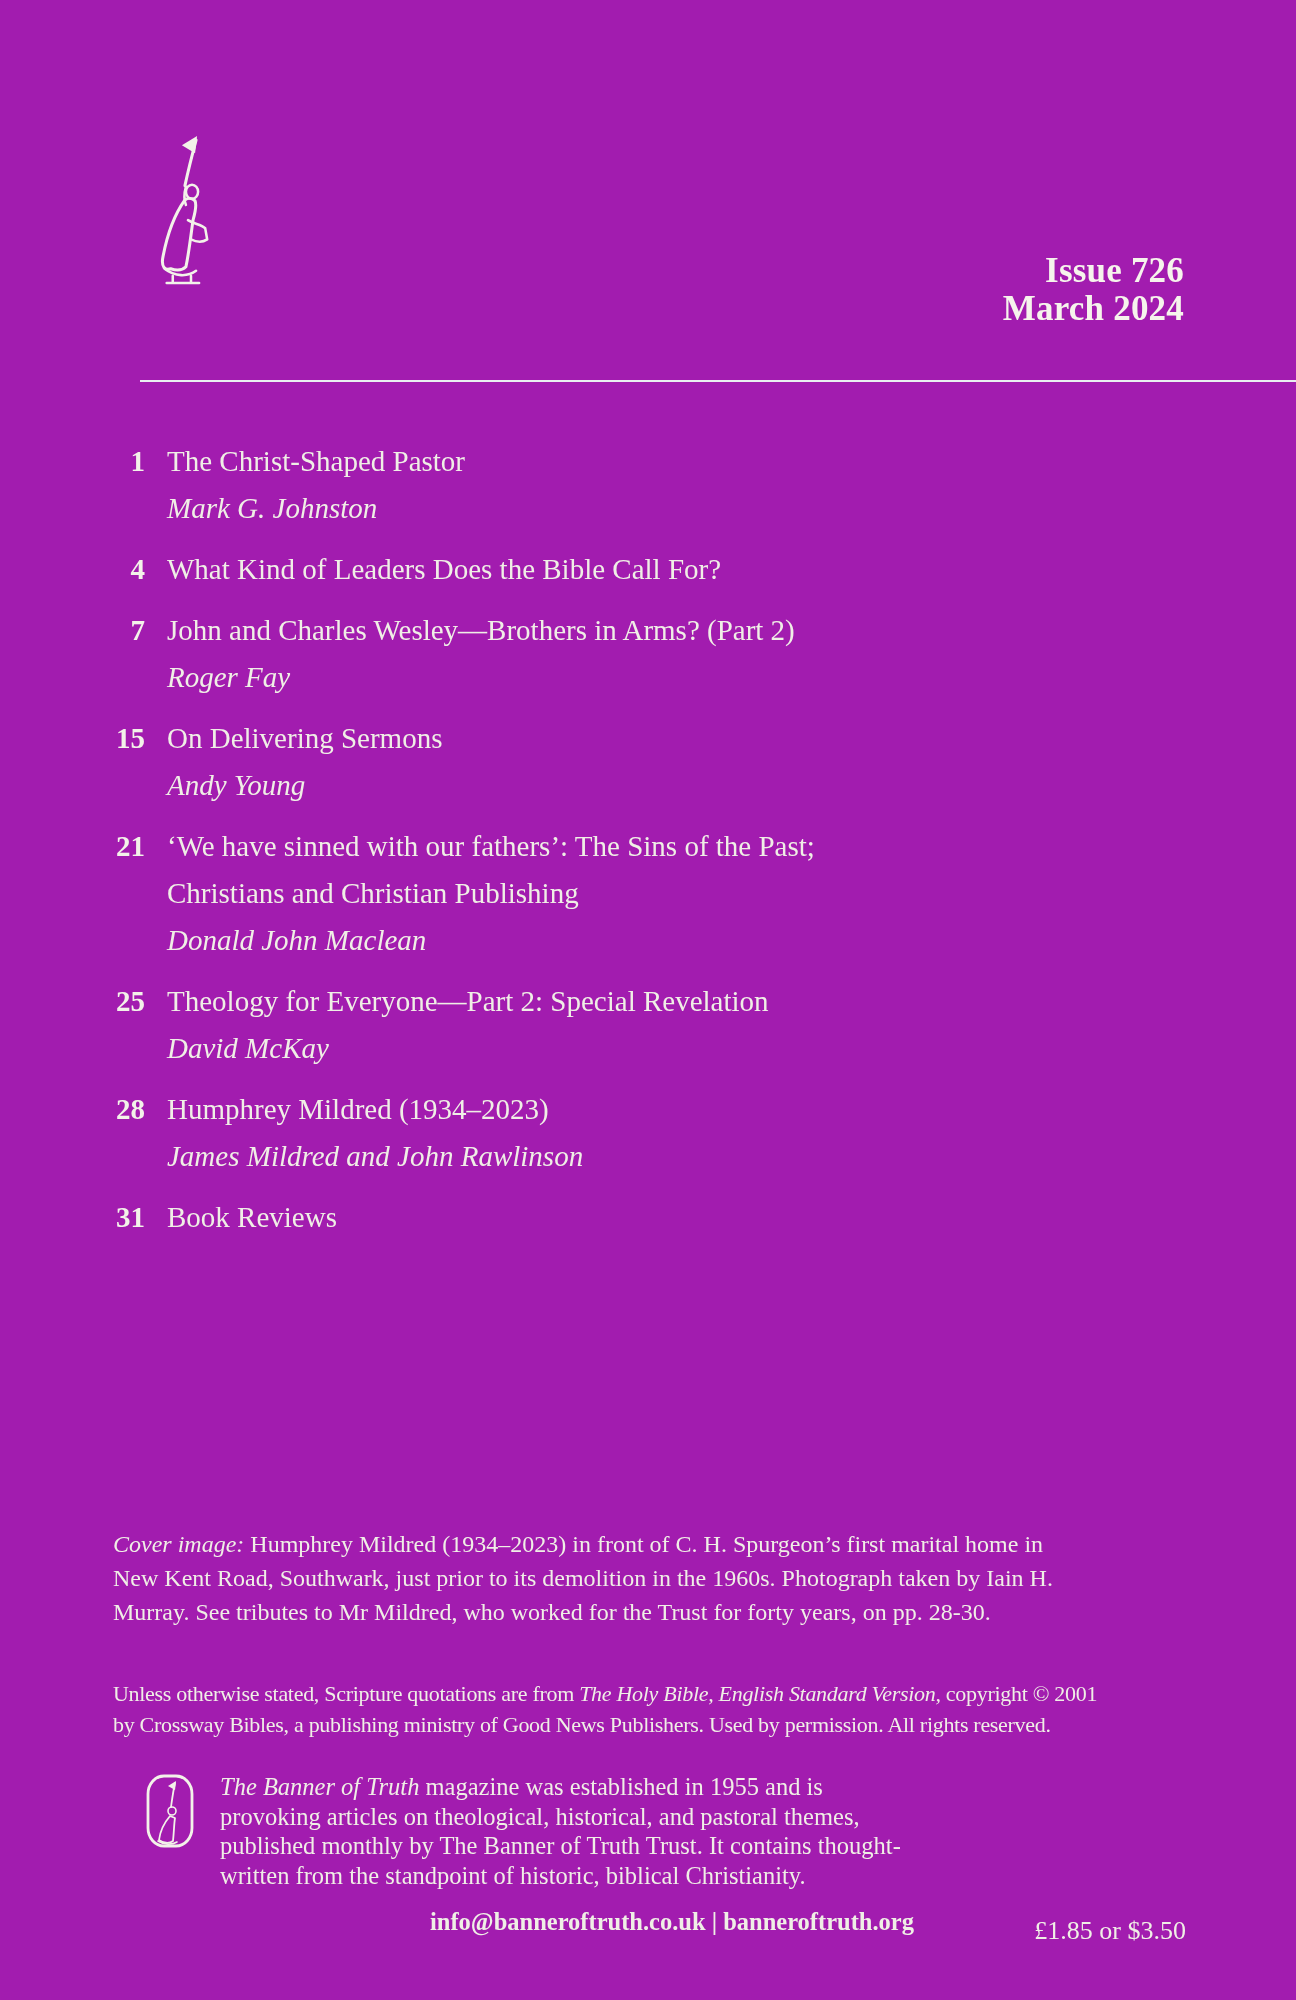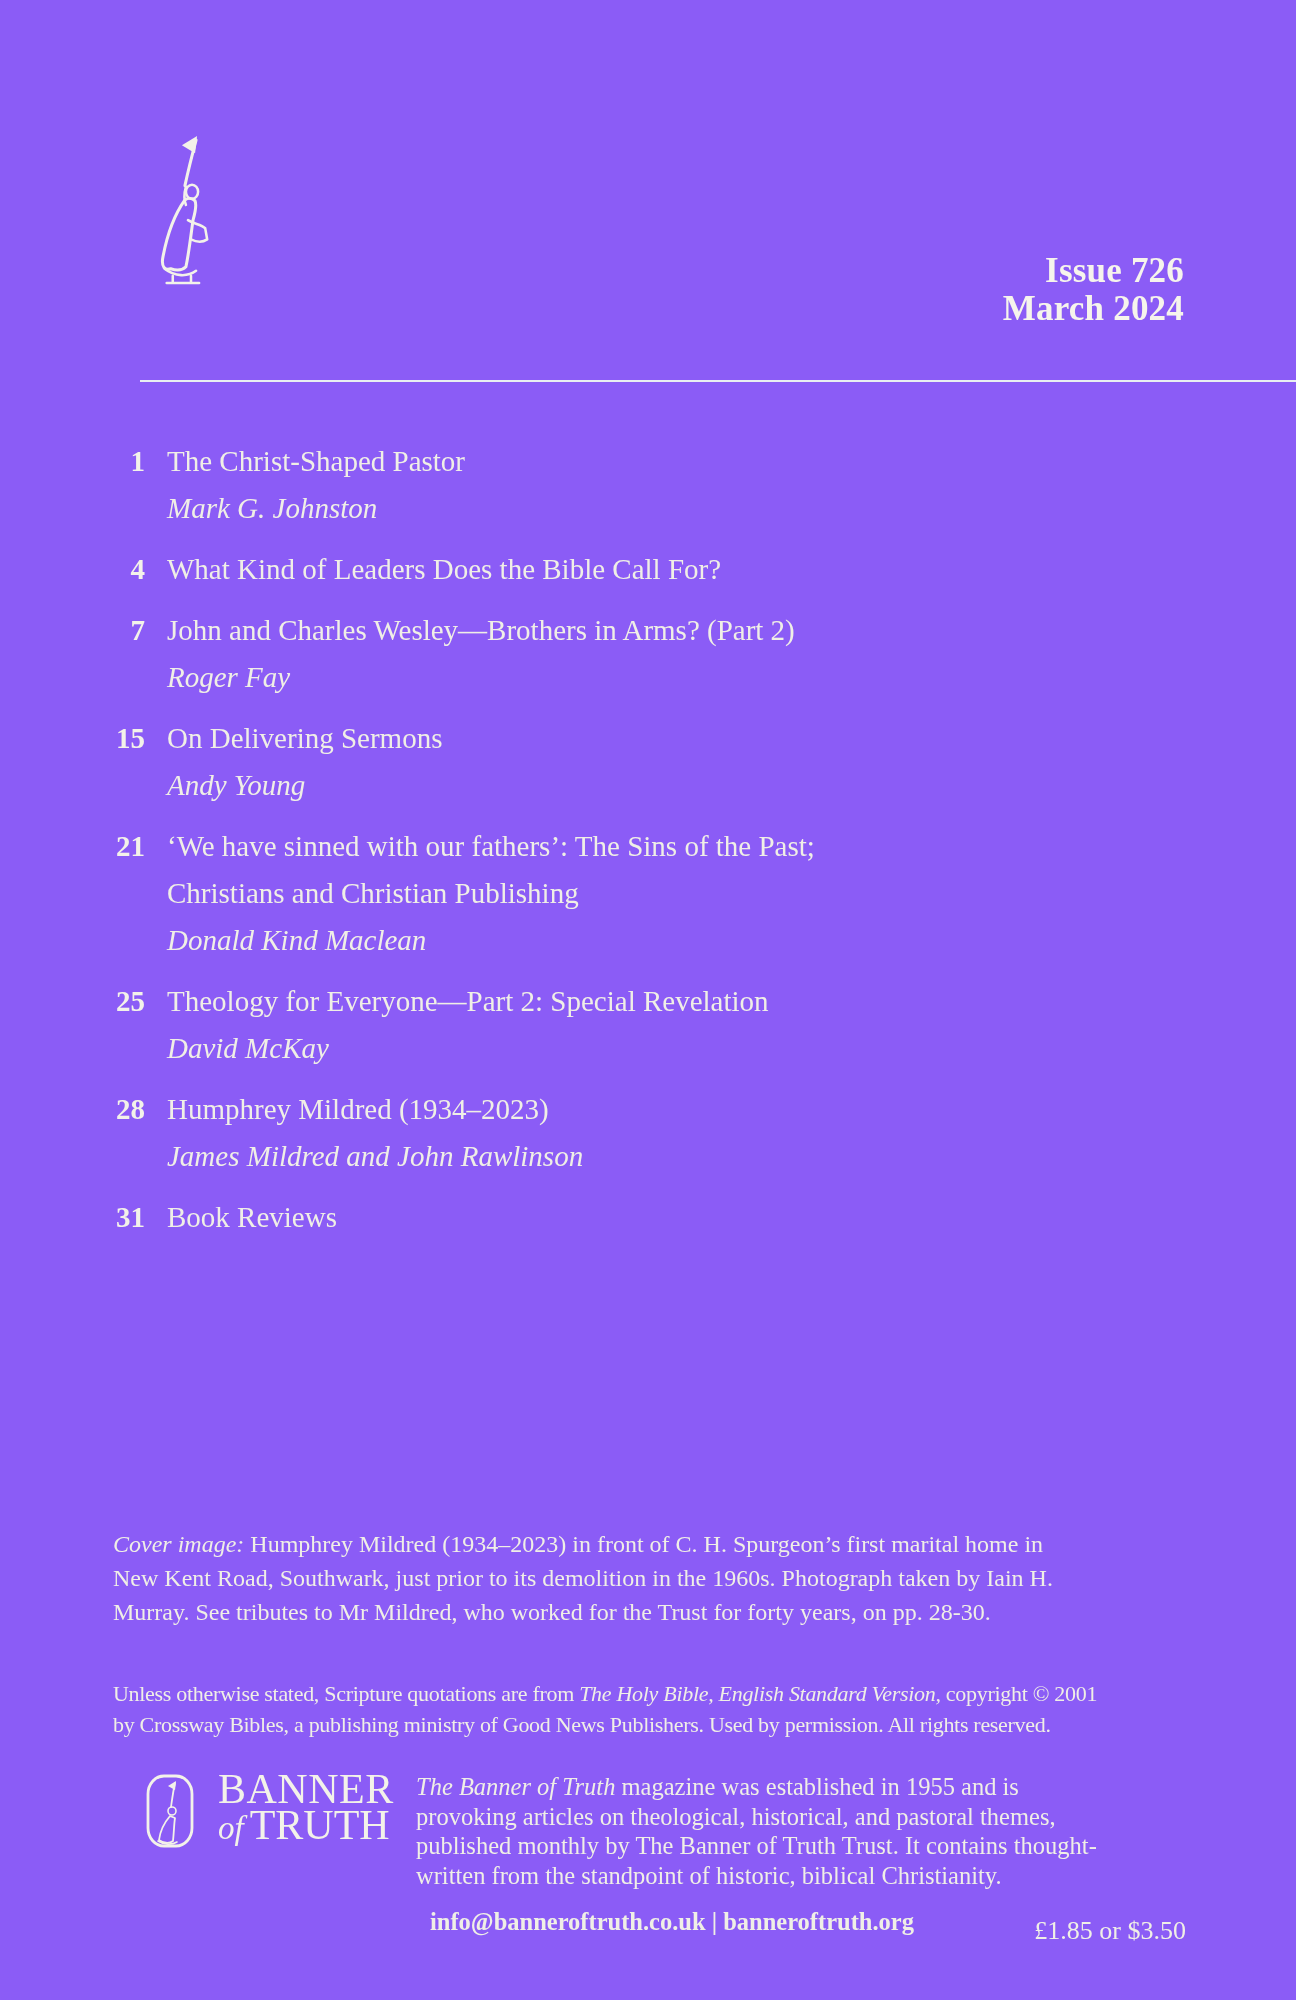--- a/index.html
+++ b/index.html
@@ -1,19 +1,19 @@
 <!DOCTYPE html>
 <html><head>
 <meta charset="utf-8">
 <style>
   html,body { margin:0; padding:0; background:#0e3a57; }
   .page {
     position:relative;
     width:1296px; height:2000px;
-    background:#8b5cf6;
+    background:#a21caf;
     color:#f0efe6;
     font-family:"Liberation Serif", serif;
     overflow:hidden;
     margin:0 auto;
   }
   
   .logo-top { position:absolute; left:150px; top:133px; width:82px; height:152px; }
   
   .issue-block {
     position:absolute; right:112px; top:252px;
@@ -117,21 +117,21 @@
         </div>
       </div>
 
       <div class="toc-row">
         <div class="toc-num">21</div>
         <div class="toc-body">
           <div class="toc-title">
             <div>‘We have sinned with our fathers’: The Sins of the Past;</div>
             <div>Christians and Christian Publishing</div>
           </div>
-          <div class="toc-author">Donald Kind Maclean</div>
+          <div class="toc-author">Donald John Maclean</div>
         </div>
       </div>
 
       <div class="toc-row">
         <div class="toc-num">25</div>
         <div class="toc-body">
           <div class="toc-title">
             <div>Theology for Everyone—Part 2: Special Revelation</div>
           </div>
           <div class="toc-author">David McKay</div>
@@ -172,24 +172,20 @@
 
   <div class="publisher">
     <svg class="emblem" viewBox="0 0 48 74" aria-hidden="true">
       <rect class="ln" stroke-width="2.8" x="2" y="2" width="44" height="70" rx="16" ry="18"></rect>
       <path class="fl" d="M30,7 L22,12 L29,16 Z"></path>
       <path class="ln" stroke-width="1.8" d="M29,9 C27,18 26,26 25,33"></path>
       <circle class="ln" stroke-width="1.6" cx="26" cy="37" r="4"></circle>
       <path class="ln" stroke-width="1.8" d="M24,42 C18,49 14,58 13,66 C17,69 23,70 27,67 C28,58 28,50 29,44 Z"></path>
       <path class="ln" stroke-width="1.6" d="M12,67 C18,71 26,71 31,68"></path>
     </svg>
-    <div class="wordmark">
-      <div class="wm1">BANNER</div>
-      <div class="wm2"><span class="wm-of">of</span><span>TRUTH</span></div>
-    </div>
     <div class="about">
       <div><span class="it" style="font-style:italic">The Banner of Truth</span><span> magazine was established in 1955 and is</span></div>
       <div>provoking articles on theological, historical, and pastoral themes,</div>
       <div>published monthly by The Banner of Truth Trust. It contains thought-</div>
       <div>written from the standpoint of historic, biblical Christianity.</div>
     </div>
   </div>
 
   <div class="contact">info@banneroftruth.co.uk | banneroftruth.org</div>
   <div class="price">£1.85 or $3.50</div>

